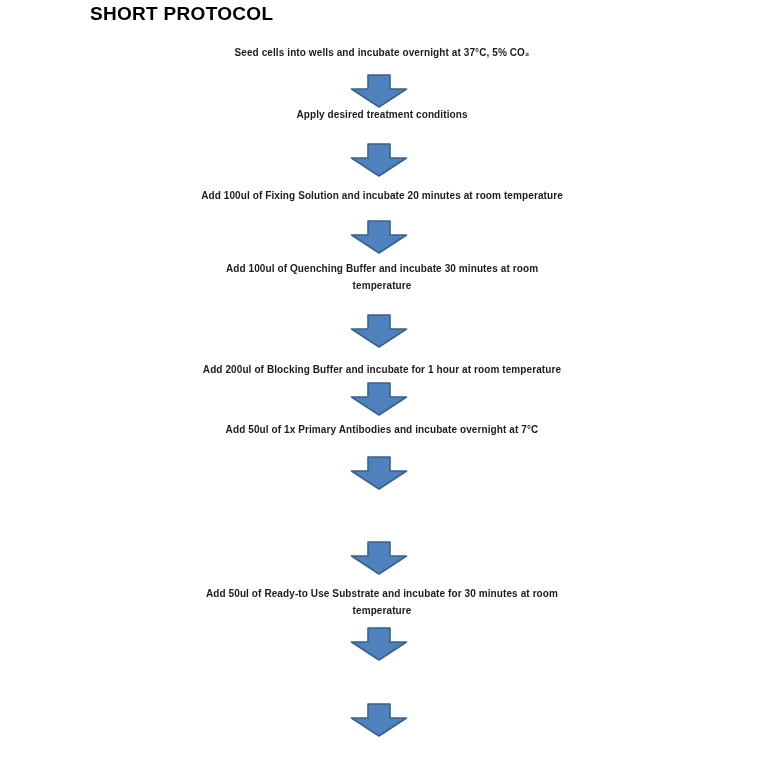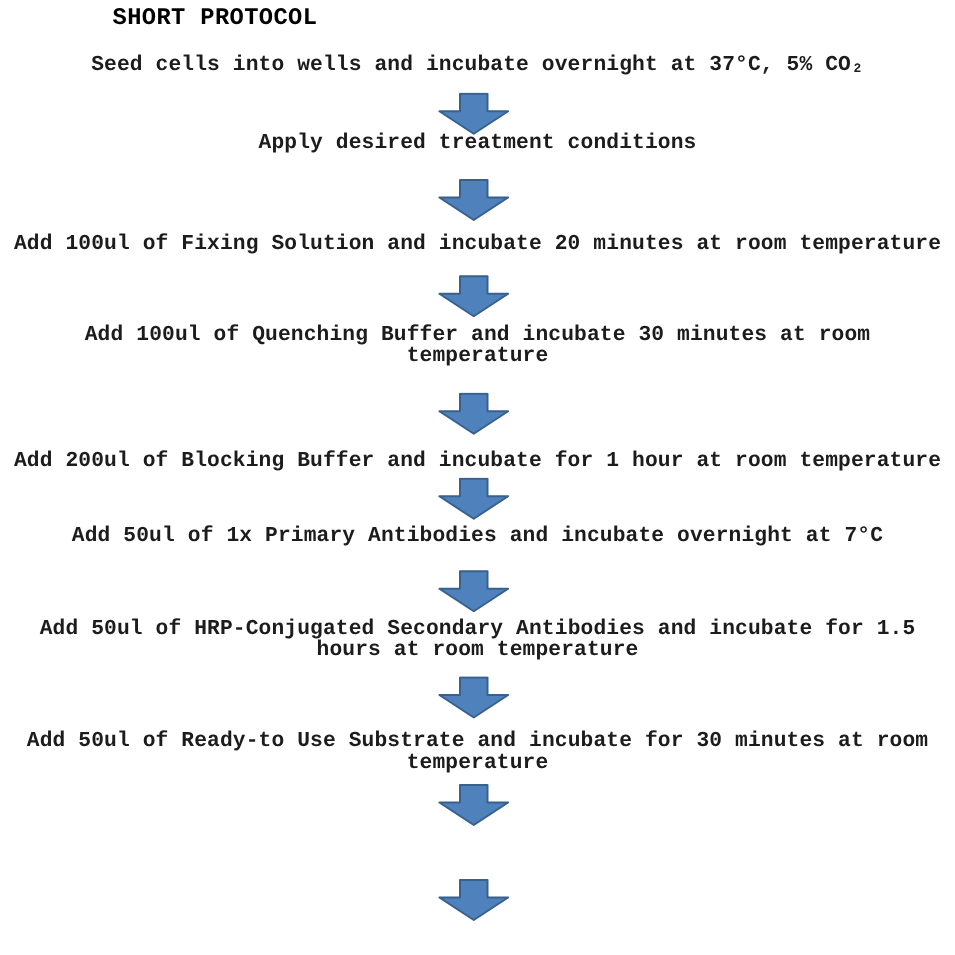--- a/index.html
+++ b/index.html
@@ -6,38 +6,38 @@
     margin: 0;
     padding: 0;
     background: #ffffff;
   }
   .canvas {
     position: relative;
     width: 764px;
     height: 764px;
     background: #ffffff;
     overflow: hidden;
-    font-family: Liberation Mono, monospace;
+    font-family: Liberation Sans, sans-serif;
   }
   .page-title {
     position: absolute;
     left: 90px;
     top: 3px;
     font-size: 19px;
     font-weight: bold;
     color: #000000;
     letter-spacing: 0.3px;
     white-space: nowrap;
   }
   .step {
     position: absolute;
     left: 0;
     width: 100%;
     text-align: center;
-    font-size: 17px;
+    font-size: 10px;
     font-weight: bold;
     color: #1c1c1c;
     line-height: 17px;
     white-space: pre-line;
     letter-spacing: 0.1px;
   }
   .arrow {
     position: absolute;
     left: 350px;
     width: 58px;
@@ -92,22 +92,20 @@
       </svg>
     </div>
 
   <div class="step" style="top:421px">Add 50ul of 1x Primary Antibodies and incubate overnight at 7°C</div>
   <div class="arrow" style="top:456px">
       <svg viewBox="0 0 58 34">
         <polygon points="18,1 40,1 40,15 56.5,15 29,33 1.5,15 18,15" fill="#4f81bd" stroke="#38618c" stroke-width="1.6" stroke-linejoin="round"></polygon>
       </svg>
     </div>
 
-  <div class="step" style="top:495px">Add 50ul of HRP-Conjugated Secondary Antibodies and incubate for 1.5
-hours at room temperature</div>
   <div class="arrow" style="top:541px">
       <svg viewBox="0 0 58 34">
         <polygon points="18,1 40,1 40,15 56.5,15 29,33 1.5,15 18,15" fill="#4f81bd" stroke="#38618c" stroke-width="1.6" stroke-linejoin="round"></polygon>
       </svg>
     </div>
 
   <div class="step" style="top:585px">Add 50ul of Ready-to Use Substrate and incubate for 30 minutes at room
 temperature</div>
   <div class="arrow" style="top:627px">
       <svg viewBox="0 0 58 34">

